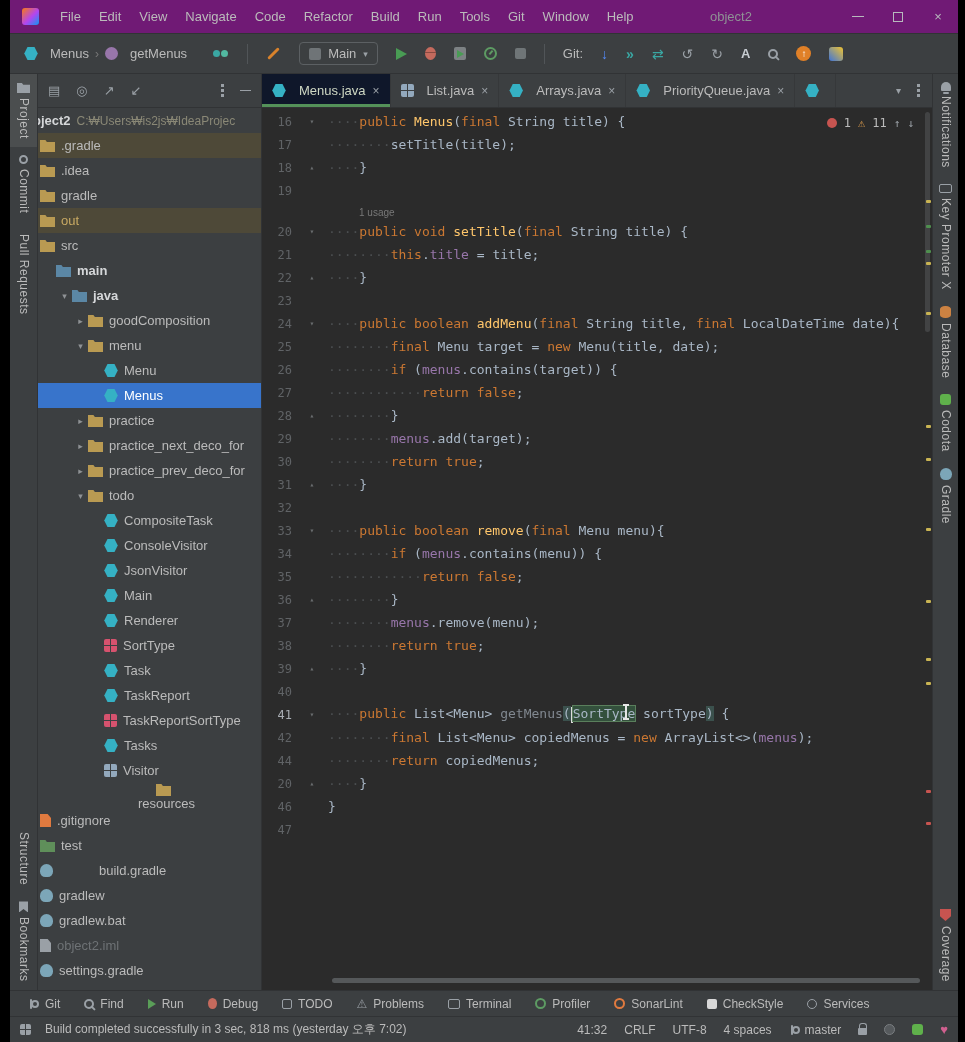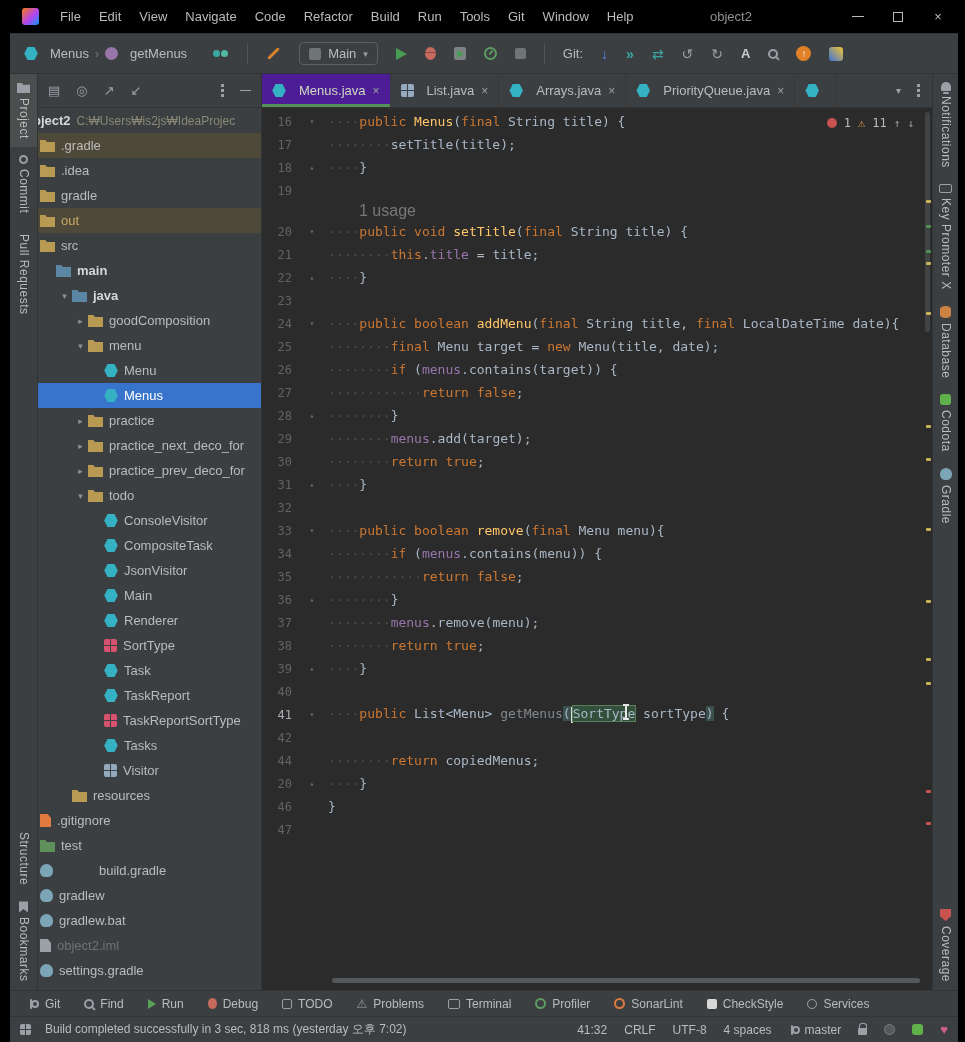--- a/index.html
+++ b/index.html
@@ -1,21 +1,21 @@
 <!DOCTYPE html>
 <html><head>
 <meta charset="utf-8">
 <style>
   *{box-sizing:border-box;margin:0;padding:0}
   html,body{background:#000;}
   body{font-family:"Liberation Sans", sans-serif;}
   .app{position:relative;left:10px;top:0;width:948px;height:1042px;background:#3c3f41;overflow:hidden;color:#bbbbbb;}
 
   
-  .titlebar{position:absolute;left:0;top:0;right:0;height:34px;background:#000000;border-bottom:1px solid #313335;display:flex;align-items:center;}
+  .titlebar{position:absolute;left:0;top:0;right:0;height:34px;background:#701a75;border-bottom:1px solid #313335;display:flex;align-items:center;}
   .logo{width:17px;height:17px;margin:0 12px 0 12px;border-radius:3px;background:linear-gradient(135deg,#f97a12,#b345f1 55%,#0b98f0);}
   .menu-item{padding:0 9px;font-size:13px;color:#bbbbbb;line-height:34px;cursor:default;}
   .win-title{position:absolute;left:700px;color:#8f9295;font-size:13px;}
   .win-btns{margin-left:auto;display:flex;height:100%;}
   .win-btn{width:40px;display:flex;align-items:center;justify-content:center;color:#b7babd;font-size:13px;}
   .wb-min{width:12px;height:1px;background:#b7babd;}
   .wb-max{width:10px;height:10px;border:1px solid #b7babd;}
 
   
   .toolbar{position:absolute;left:0;top:34px;right:0;height:40px;background:#3c3f41;border-bottom:1px solid #313335;display:flex;align-items:center;}
@@ -95,41 +95,41 @@
   .ic-class{width:14px;height:14px;background:#35b1c4;clip-path:polygon(25% 3%,75% 3%,98% 50%,75% 97%,25% 97%,2% 50%);}
   .ic-grid{width:13px;height:13px;border-radius:2px;background-color:#93a9bd;background-image:linear-gradient(to right,transparent 0 44%,#3c3f41 44% 56%,transparent 56%),linear-gradient(to bottom,transparent 0 44%,#3c3f41 44% 56%,transparent 56%);}
   .ic-enumc{background-color:#d6526e;}
   .ic-gradle{width:13px;height:13px;background:#7ca6b8;border-radius:50% 50% 40% 40%;}
   .ic-file{width:11px;height:13px;background:#9aa0a6;clip-path:polygon(0 0,70% 0,100% 30%,100% 100%,0 100%);}
   .ic-gitf{background:#e07a3f;}
 
   
   .tabbar{position:absolute;left:252px;top:74px;width:670px;height:34px;background:#3c3f41;border-bottom:1px solid #313335;display:flex;align-items:stretch;}
   .tab{display:flex;align-items:center;gap:7px;padding:0 10px;font-size:13px;color:#bbbbbb;border-right:1px solid #36383a;}
-  .tab.active{background:#4c1d95;color:#cfd8c4;box-shadow:inset 0 -3px 0 #549159;}
+  .tab.active{background:#0f172a;color:#cfd8c4;box-shadow:inset 0 -3px 0 #549159;}
   .tab .close{color:#9aa0a6;font-size:12px;}
   .tab-tools{margin-left:auto;display:flex;align-items:center;gap:16px;padding-right:12px;color:#9aa0a6;}
 
   
   .editor{position:absolute;left:252px;top:108px;width:670px;height:882px;background:#2b2b2b;overflow:hidden;font-family:"DejaVu Sans Mono", monospace;}
   .code{padding-top:2px;}
   .cl{height:23px;display:flex;align-items:center;font-size:13px;}
   .cl.inlay{height:18px;}
   .ln{width:42px;flex:none;text-align:right;padding-right:12px;color:#606366;font-size:12px;}
   .cl.current .ln{color:#a8adb3;}
   .fold{width:16px;flex:none;text-align:center;font-size:8px;color:#6a6d6f;}
   .toks{white-space:pre;margin-left:8px;}
   .t-k{color:#cc7832;} .t-d{color:#ffc66b;} .t-f{color:#9876aa;} .t-p{color:#a9b7c6;}
   .t-g{color:#818890;} .t-w{color:#4b4e50;}
   .t-hl{background:#33503c;outline:1px solid #5a7f5c;color:#a9b7c6;}
   .t-m{background:#3b514d;color:#a9b7c6;}
   .t-u{color:#a9b7c6;text-decoration:underline;}
   .t-e{color:#a9b7c6;text-decoration:underline wavy #cf5b56;}
   .t-caret{display:inline-block;width:0;border-left:2px solid #dcdcdc;height:16px;vertical-align:middle;}
-  .inlay-text{color:#787878;font-size:16px;padding-left:31px;font-family:"Liberation Sans",sans-serif;}
+  .inlay-text{color:#787878;font-size:10px;padding-left:31px;font-family:"Liberation Sans",sans-serif;}
   .inspection{position:absolute;top:8px;right:18px;display:flex;align-items:center;gap:7px;font-size:12px;color:#bbbbbb;background:rgba(43,43,43,.6);}
   .err-dot{width:10px;height:10px;border-radius:50%;background:#c75450;}
   .warn-tri{color:#e3a04e;font-size:12px;}
   .insp-arrow{color:#9aa0a6;font-size:11px;}
   .stripe{position:absolute;right:1px;width:5px;height:3px;border-radius:1px;}
   .stripe.y{background:#c9b453;} .stripe.g{background:#4f8f4f;} .stripe.r{background:#c75450;}
   .hscroll{position:absolute;left:70px;right:12px;bottom:7px;height:5px;border-radius:3px;background:#55585a;}
   .vscroll{position:absolute;right:2px;top:4px;width:5px;height:220px;border-radius:3px;background:rgba(150,155,160,.22);}
   .ibeam{position:absolute;left:615px;top:706px;width:2px;height:12px;background:#e6e6e6;z-index:5;}
   .ibeam::before,.ibeam::after{content:"";position:absolute;left:-2px;width:6px;height:2px;background:#e6e6e6;}
@@ -340,25 +340,25 @@
             <span class="ic ic-folder"></span>
             <span class="tlabel">practice_prev_deco_for</span>
           </div>
           <div class="trow" style="padding-left: 35px;">
             <span class="chev">▾</span>
             <span class="ic ic-folder"></span>
             <span class="tlabel">todo</span>
           </div>
           <div class="trow" style="padding-left: 66px;">
             <span class="ic ic-class"></span>
+            <span class="tlabel">CompositeTask</span>
+          </div>
+          <div class="trow" style="padding-left: 66px;">
+            <span class="ic ic-class"></span>
             <span class="tlabel">ConsoleVisitor</span>
-          </div>
-          <div class="trow" style="padding-left: 66px;">
-            <span class="ic ic-class"></span>
-            <span class="tlabel">CompositeTask</span>
           </div>
           <div class="trow" style="padding-left: 66px;">
             <span class="ic ic-class"></span>
             <span class="tlabel">JsonVisitor</span>
           </div>
           <div class="trow" style="padding-left: 66px;">
             <span class="ic ic-class"></span>
             <span class="tlabel">Main</span>
           </div>
           <div class="trow" style="padding-left: 66px;">
@@ -382,21 +382,21 @@
             <span class="tlabel">TaskReportSortType</span>
           </div>
           <div class="trow" style="padding-left: 66px;">
             <span class="ic ic-class"></span>
             <span class="tlabel">Tasks</span>
           </div>
           <div class="trow" style="padding-left: 66px;">
             <span class="ic ic-grid"></span>
             <span class="tlabel">Visitor</span>
           </div>
-          <div class="trow" style="padding-left: 34px;">
+          <div class="trow" style="padding-left: 34px; flex-direction: column;">
             <span class="ic ic-folder"></span>
             <span class="tlabel">resources</span>
           </div>
           <div class="trow" style="padding-left: 2px;">
             <span class="ic ic-file ic-gitf"></span>
             <span class="tlabel">.gitignore</span>
           </div>
           <div class="trow" style="padding-left: 2px;">
             <span class="ic ic-folder ic-test"></span>
             <span class="tlabel">test</span>
@@ -590,20 +590,21 @@
           <span class="toks"></span>
         </div>
         <div class="cl current">
           <span class="ln">41</span>
           <span class="fold">▾</span>
           <span class="toks"><span class="t-w">····</span><span class="t-k">public</span><span class="t-p"> List&lt;Menu&gt; </span><span class="t-g">getMenus</span><span class="t-m">(</span><span class="t-caret"></span><span class="t-hl">SortType</span><span class="t-p"> sortType</span><span class="t-m">)</span><span class="t-p"> {</span></span>
         </div>
         <div class="cl">
           <span class="ln">42</span>
           <span class="fold"></span>
+          <span class="toks"><span class="t-w">········</span><span class="t-k">final</span><span class="t-p"> List&lt;Menu&gt; copiedMenus = </span><span class="t-k">new</span><span class="t-p"> ArrayList&lt;&gt;(</span><span class="t-f">menus</span><span class="t-p">);</span></span>
         </div>
         <div class="cl">
           <span class="ln">44</span>
           <span class="fold"></span>
           <span class="toks"><span class="t-w">········</span><span class="t-k">return</span><span class="t-p"> copiedMenus;</span></span>
         </div>
         <div class="cl">
           <span class="ln">20</span>
           <span class="fold">▴</span>
           <span class="toks"><span class="t-w">····</span><span class="t-p">}</span></span>

